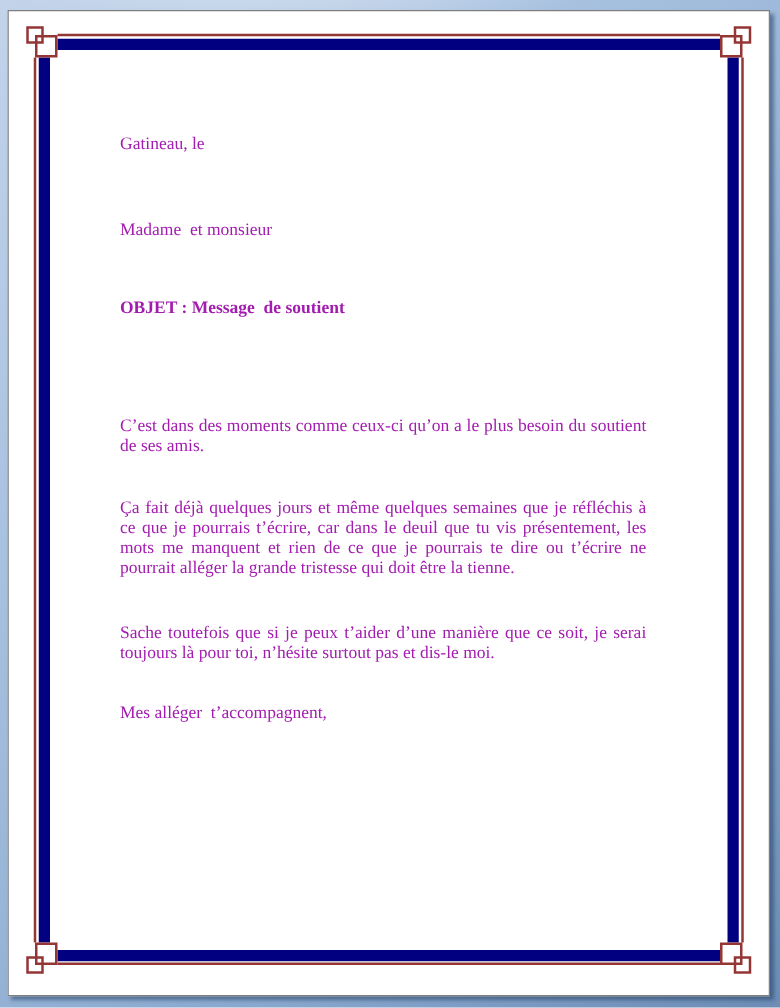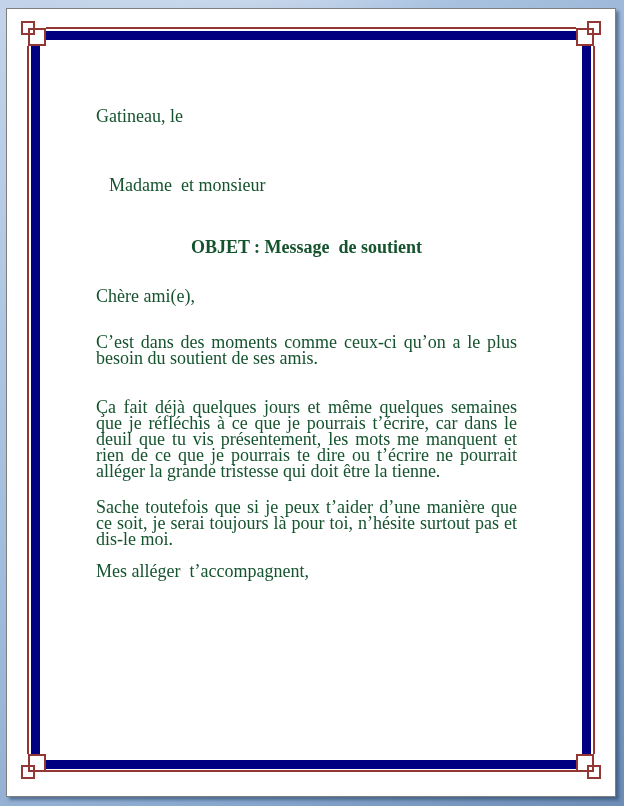--- a/index.html
+++ b/index.html
@@ -54,29 +54,29 @@
   .corner .sq-inner { left: 8px; top: 8px; width: 18px; height: 18px; }
   .corner.tl { left: 13px; top: 11px; }
   .corner.tr { right: 13px; top: 11px; transform: scaleX(-1); }
   .corner.bl { left: 13px; bottom: 16px; transform: scaleY(-1); }
   .corner.br { right: 13px; bottom: 16px; transform: scale(-1,-1); }
   
   .tb {
     position: absolute;
     left: 89px;
     width: 421px;
-    color: #14532d;
-    font-size: 18px;
+    color: #a21caf;
+    font-size: 14px;
     line-height: 16px;
   }
   .pre { white-space: pre-wrap; }
   .just { text-align: justify; }
-  .bold { font-weight: bold; text-align: center; }
+  .bold { font-weight: bold; }
   .tb-date      { top: 99px; }
-  .tb-recipient { top: 168px; margin-left: 13px; }
+  .tb-recipient { top: 168px; }
   .tb-subject   { top: 230px; }
   .tb-salut     { top: 279px; }
   .tb-p1        { top: 325px; }
   .tb-p2        { top: 390px; }
   .tb-p3        { top: 490px; }
   .tb-closing   { top: 554px; }
   .tb-signature { top: 633px; }
 </style>
 </head>
 <body>
@@ -104,21 +104,20 @@
   </div>
 
   <div class="tb tb-date pre">Gatineau, le</div>
 
   <div class="tb tb-recipient">
     <div class="pre">Madame  et monsieur</div>
   </div>
 
   <div class="tb tb-subject pre bold">OBJET : Message  de soutient</div>
 
-  <div class="tb tb-salut pre">Chère ami(e),</div>
 
   <div class="tb tb-p2 just">Ça fait déjà quelques jours et même quelques semaines que je réfléchis à ce que je pourrais t’écrire, car dans le deuil que tu vis présentement, les mots me manquent et rien de ce que je pourrais te dire ou t’écrire ne pourrait alléger la grande tristesse qui doit être la tienne.</div>
 
   <div class="tb tb-p1 just">C’est dans des moments comme ceux-ci qu’on a le plus besoin du soutient de ses amis.</div>
 
   <div class="tb tb-p3 just">Sache toutefois que si je peux t’aider d’une manière que ce soit, je serai toujours là pour toi, n’hésite surtout pas et dis-le moi.</div>
 
   <div class="tb tb-closing pre">Mes alléger  t’accompagnent,</div>
 
 

